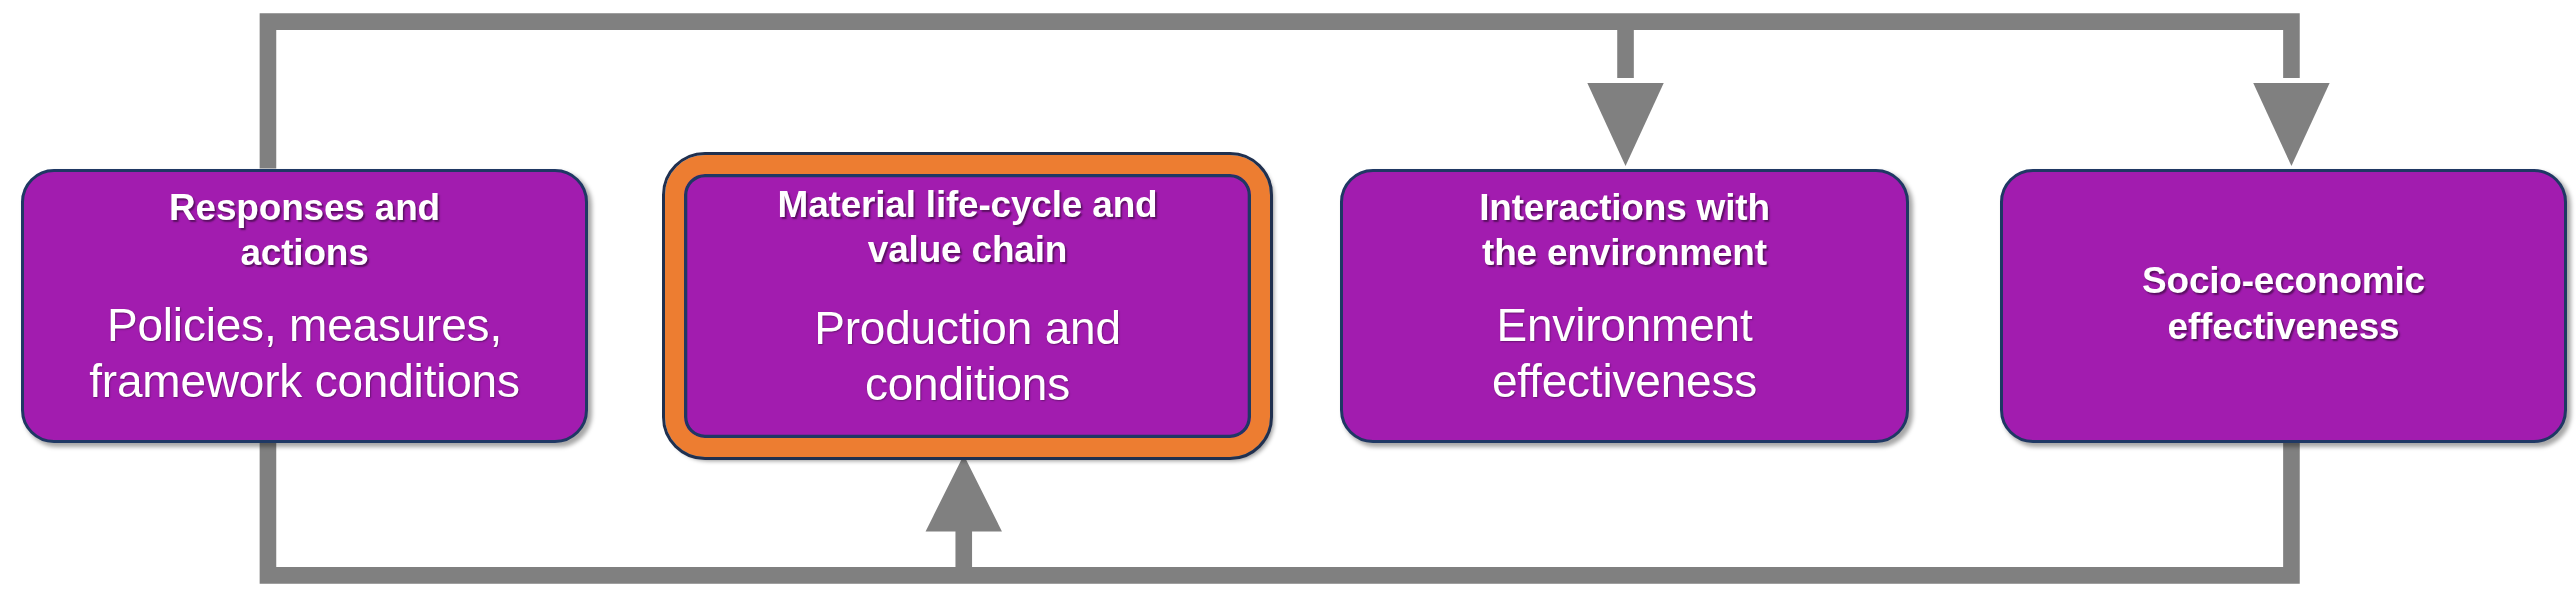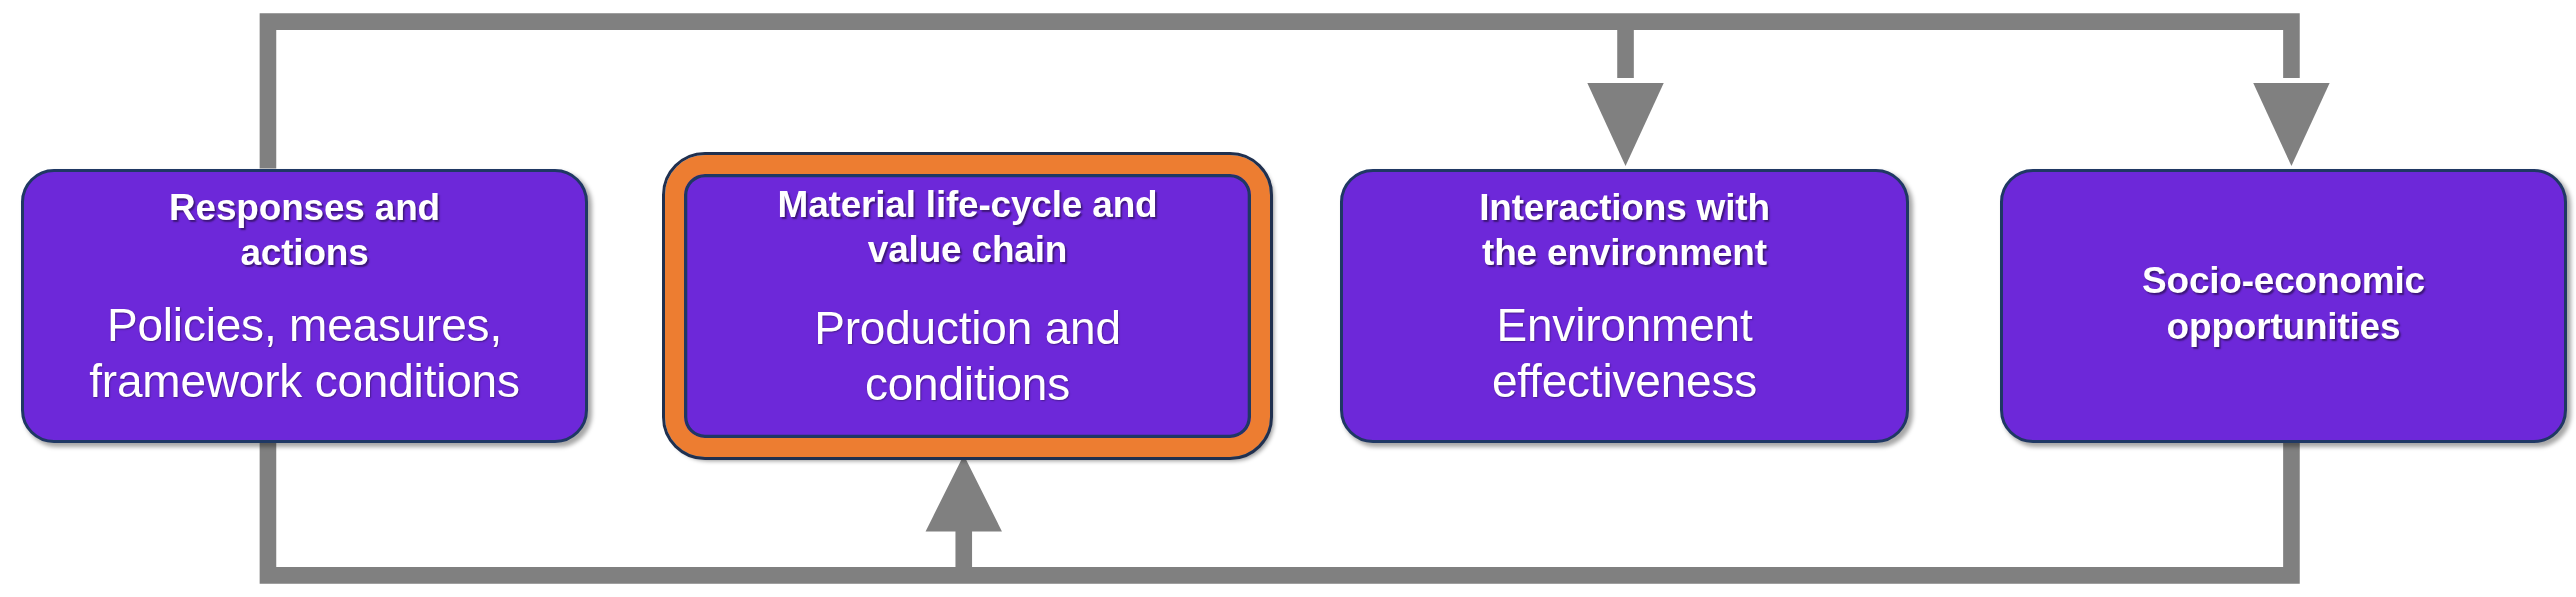--- a/index.html
+++ b/index.html
@@ -27,21 +27,21 @@
 
   .node {
     position: absolute;
     box-sizing: border-box;
     display: flex;
     flex-direction: column;
     align-items: center;
     justify-content: center;
     text-align: center;
     border-radius: 33px;
-    background: #6d28d9;
+    background: #a21caf;
     border: 3.3px solid #1F3864;
     box-shadow: 3.3px 3.3px 4.2px rgba(0,0,0,0.35);
     color: #FFFFFF;
     padding: 5px 22px;
     z-index: 5;
   }
   .node.highlighted {
     border: 19px solid #ED7D31;
     box-shadow: 3.3px 3.3px 4.2px rgba(0,0,0,0.4), inset 0 0 0 3.3px #1F3864;
     outline: 3.3px solid #20304f;
@@ -111,17 +111,17 @@
 
   <div class="node" id="node-2">
     <div class="node-title">Interactions with
 the environment</div>
     <div class="node-subtitle">Environment
 effectiveness</div>
   </div>
 
   <div class="node" id="node-3">
     <div class="node-title">Socio-economic
-opportunities</div>
+effectiveness</div>
   </div>
 
 </div>
 
 
 </body></html>

